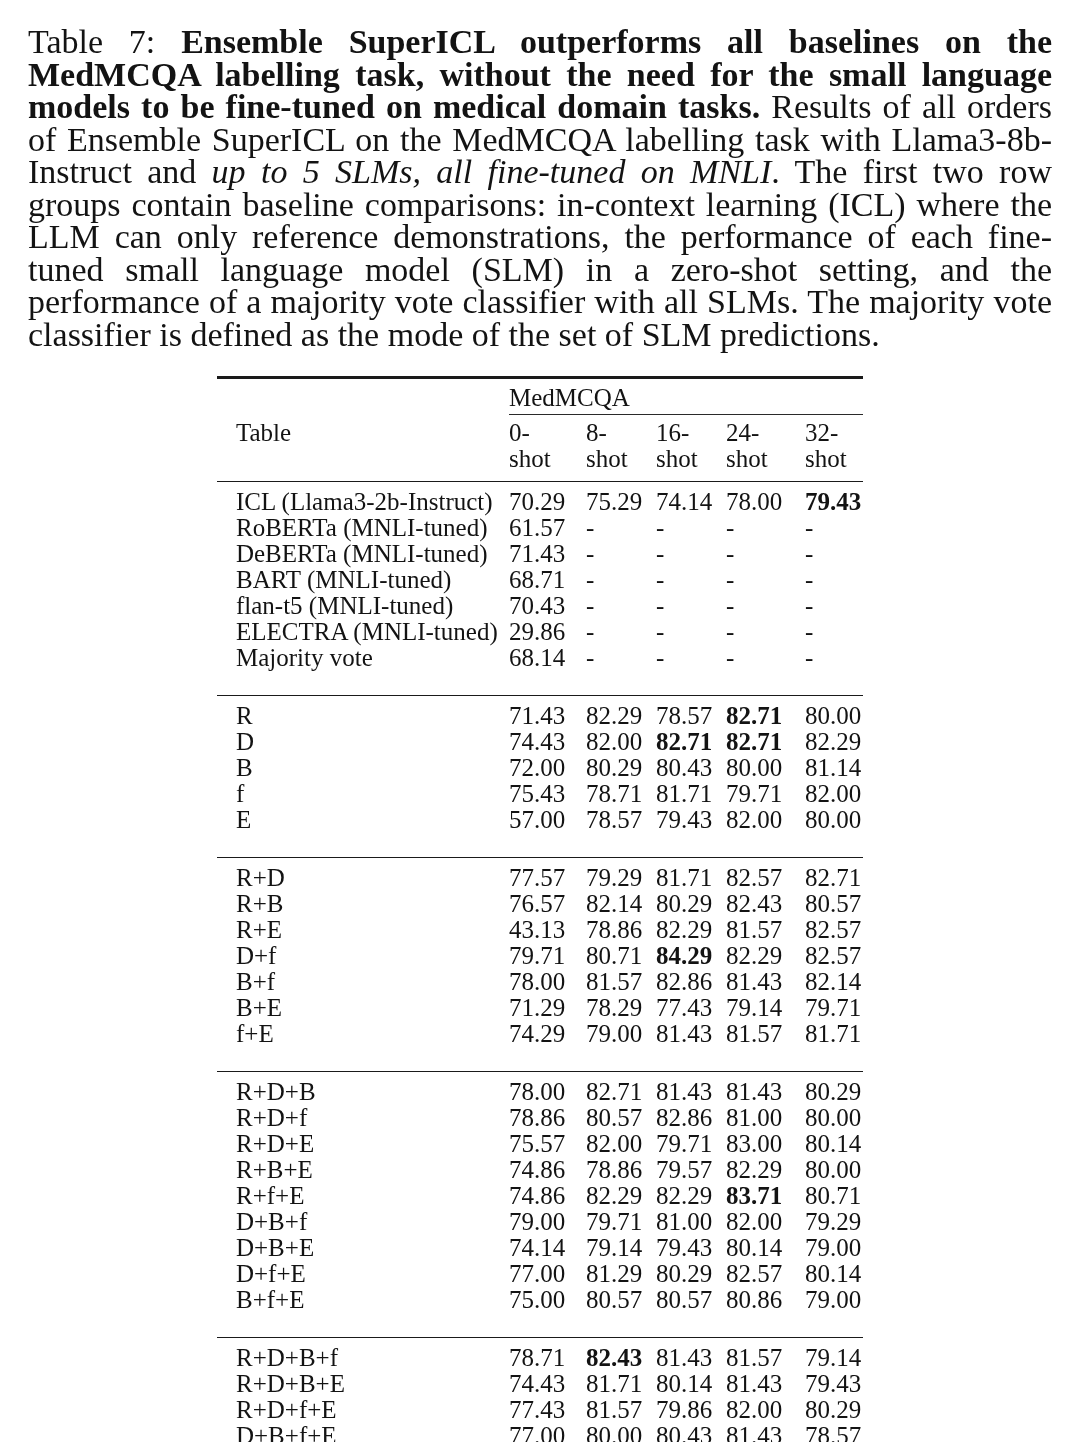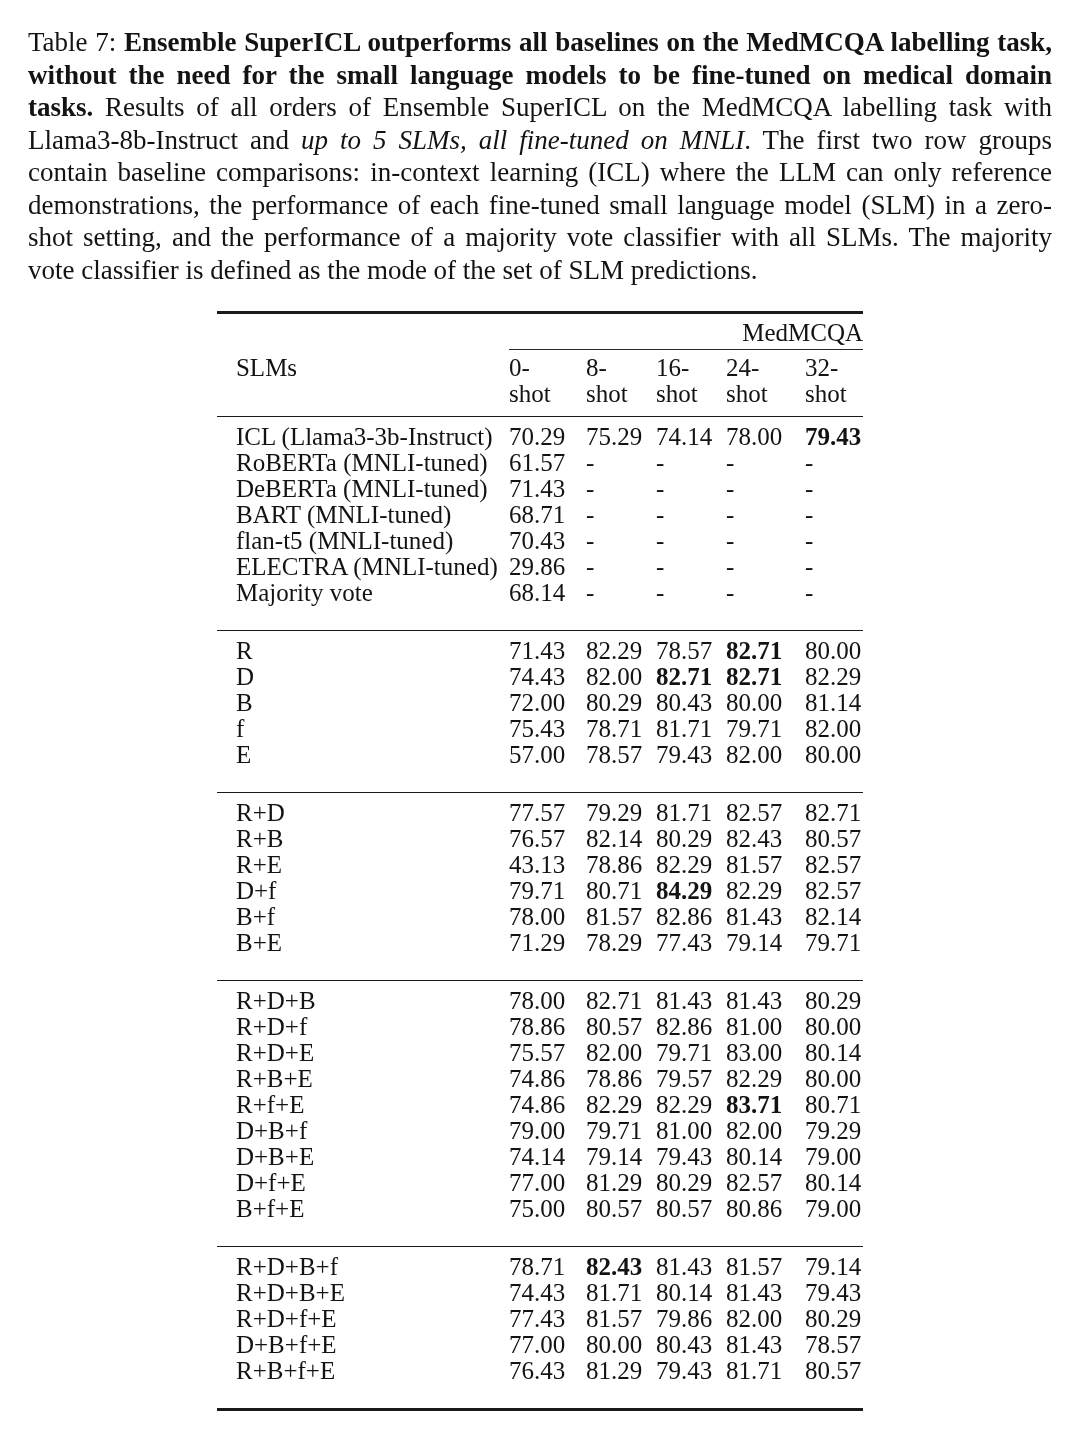--- a/index.html
+++ b/index.html
@@ -8,21 +8,21 @@
     position: relative;
     width: 1080px;
     height: 1442px;
     background: #ffffff;
     color: #131313;
     font-family: "Liberation Serif", serif;
     overflow: hidden;
   }
   .caption {
     margin: 26px 28px 0 28px;
-    font-size: 27px;
+    font-size: 34px;
     line-height: 32.5px;
     text-align: justify;
   }
   .caption b { font-weight: bold; }
   .caption i { font-style: italic; }
 
   table.results {
     margin: 25px auto 0 auto;
     width: 646px;
     table-layout: fixed;
@@ -39,21 +39,21 @@
   col.c-s32 { width: 58px; }
 
   th, td {
     font-weight: normal;
     text-align: left;
     vertical-align: top;
     line-height: 26px;
     padding: 0;
   }
   th.span-h {
-    text-align: right;
+    text-align: left;
     border-bottom: 1.6px solid #2a2a2a;
     padding: 6px 0 3px 0;
   }
   th.model-h, td.model-cell { padding-left: 19px; white-space: nowrap; }
   thead tr.cols th { padding-top: 5px; padding-bottom: 9px; }
   tbody.group { border-top: 1.7px solid #1a1a1a; }
   tbody.group tr:first-child td { padding-top: 7px; }
   tbody.group tr:last-child td { padding-bottom: 24px; }
   td.best { font-weight: bold; }
 </style>
@@ -72,32 +72,32 @@
       <col class="c-s16">
       <col class="c-s24">
       <col class="c-s32">
     </colgroup>
     <thead>
       <tr>
         <th></th>
         <th class="span-h" colspan="5">MedMCQA</th>
       </tr>
       <tr class="cols">
-        <th class="model-h">SLMs</th>
+        <th class="model-h">Table</th>
         <th class="shot-h">0-<br>shot</th>
         <th class="shot-h">8-<br>shot</th>
         <th class="shot-h">16-<br>shot</th>
         <th class="shot-h">24-<br>shot</th>
         <th class="shot-h">32-<br>shot</th>
       </tr>
     </thead>
 
   <tbody class="group">
         <tr>
-          <td class="model-cell">ICL (Llama3-3b-Instruct)</td>
+          <td class="model-cell">ICL (Llama3-2b-Instruct)</td>
           <td>70.29</td>
           <td>75.29</td>
           <td>74.14</td>
           <td>78.00</td>
           <td class="best">79.43</td>
         </tr>
         <tr>
           <td class="model-cell">RoBERTa (MNLI-tuned)</td>
           <td>61.57</td>
           <td>-</td>
@@ -229,20 +229,28 @@
           <td>81.43</td>
           <td>82.14</td>
         </tr>
         <tr>
           <td class="model-cell">B+E</td>
           <td>71.29</td>
           <td>78.29</td>
           <td>77.43</td>
           <td>79.14</td>
           <td>79.71</td>
+        </tr>
+        <tr>
+          <td class="model-cell">f+E</td>
+          <td>74.29</td>
+          <td>79.00</td>
+          <td>81.43</td>
+          <td>81.57</td>
+          <td>81.71</td>
         </tr>
       </tbody>
       <tbody class="group">
         <tr>
           <td class="model-cell">R+D+B</td>
           <td>78.00</td>
           <td>82.71</td>
           <td>81.43</td>
           <td>81.43</td>
           <td>80.29</td>

